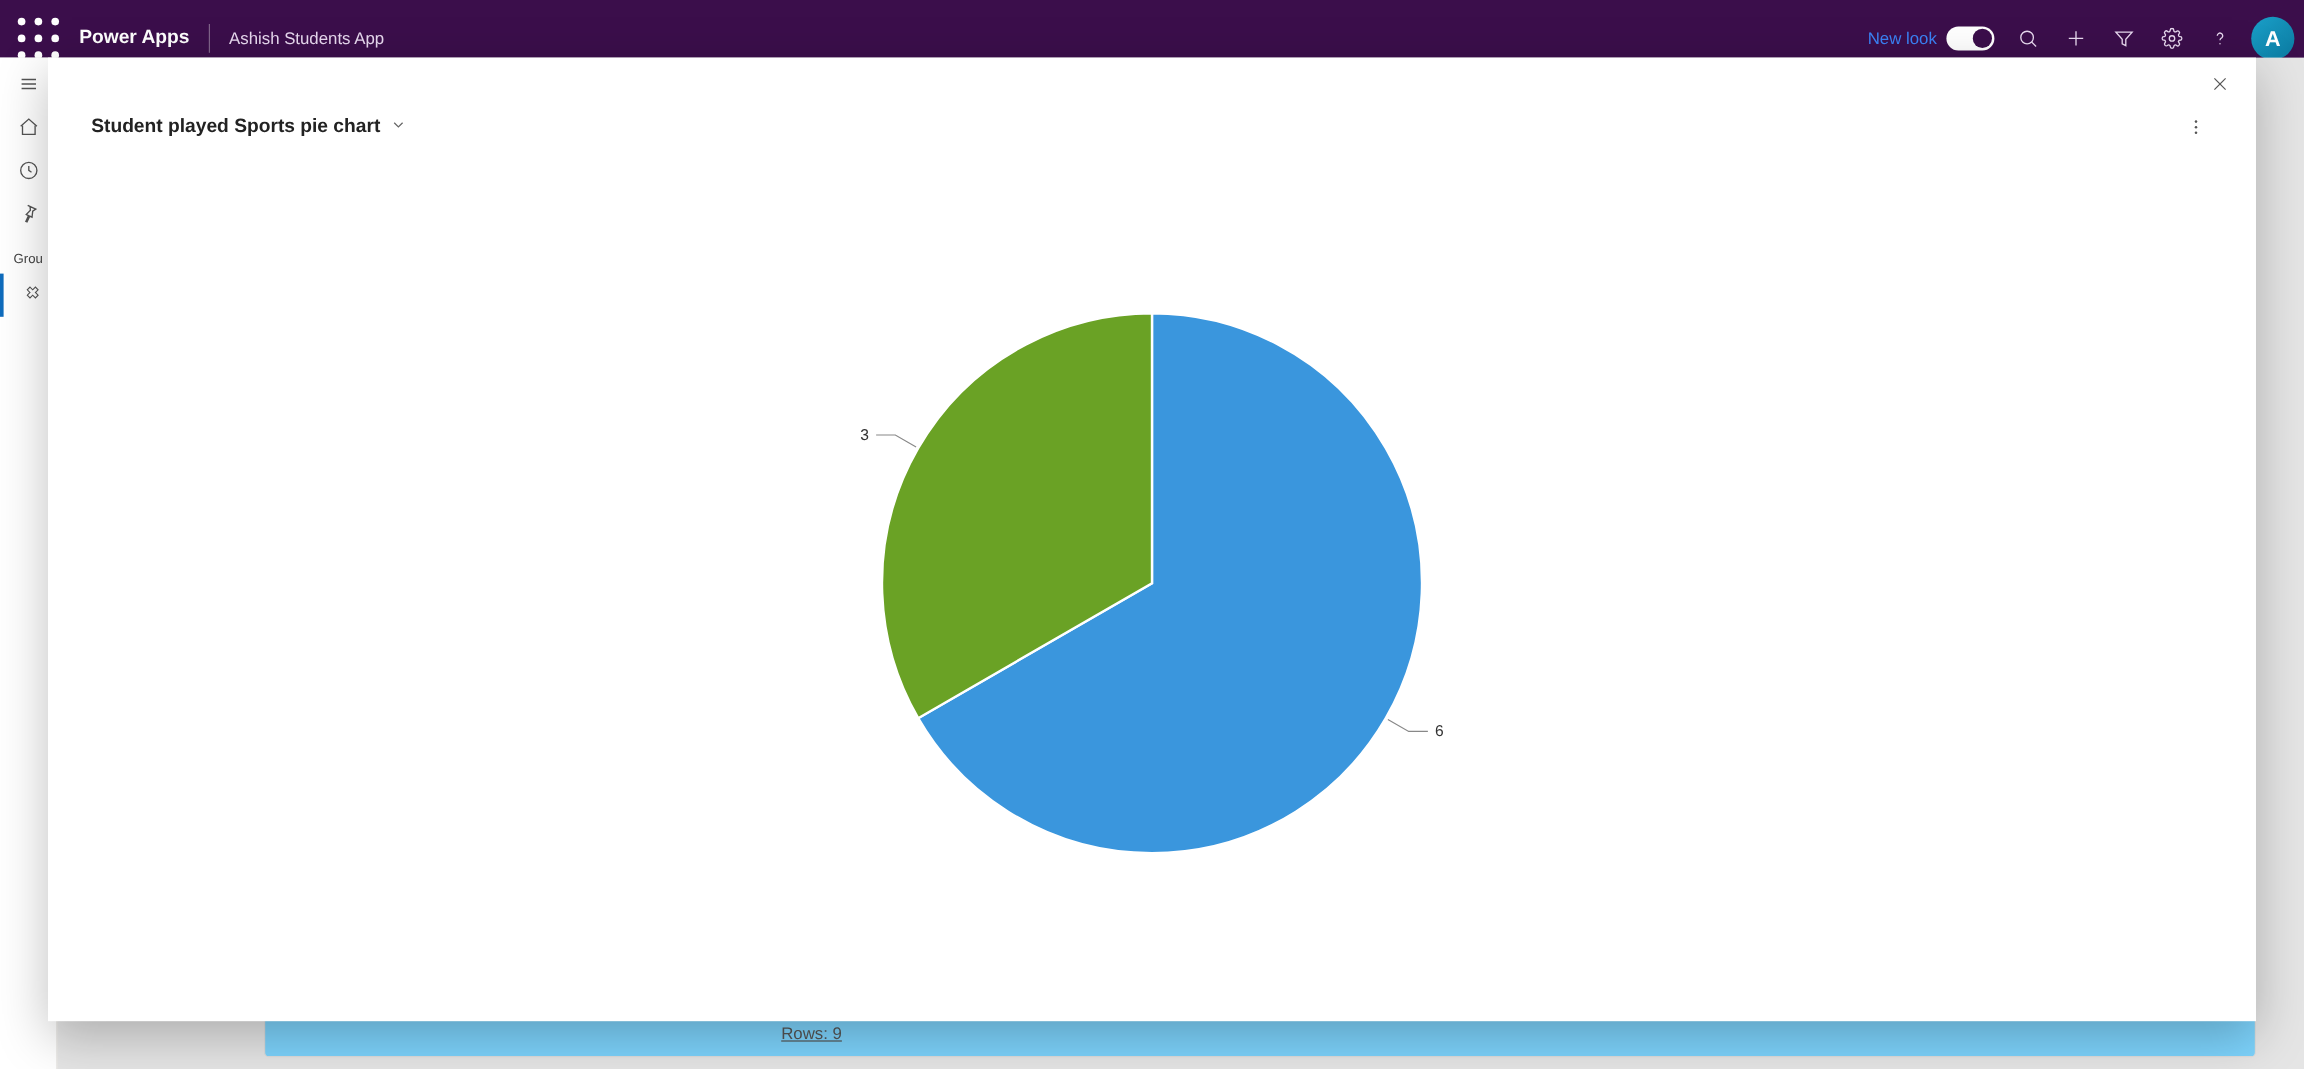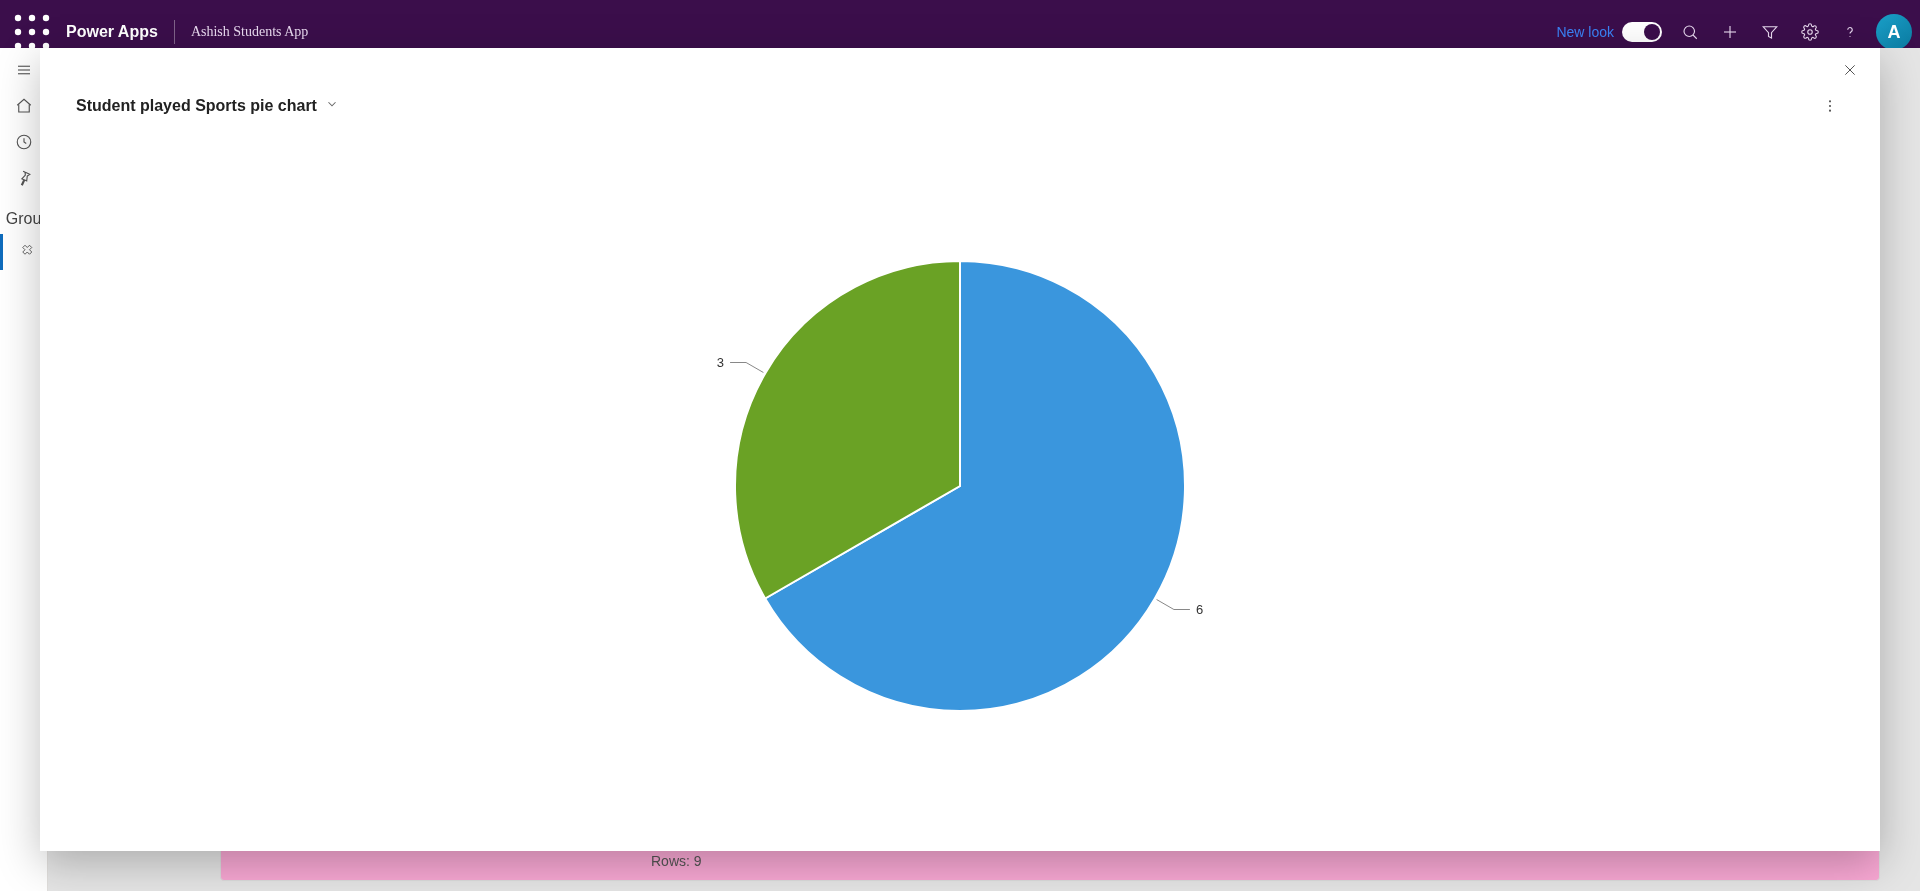--- a/index.html
+++ b/index.html
@@ -16,21 +16,21 @@
     padding: 0 8px;
     font-size: 14px;
   }
   .header .waffle {
     width: 48px; height: 48px;
     display: flex; align-items: center; justify-content: center;
     cursor: pointer;
   }
   .header .product { font-weight: 600; font-size: 16px; padding: 0 10px; }
   .header .divider { width: 1px; height: 24px; background: rgba(255,255,255,.35); margin: 0 6px; }
-  .header .appname { padding: 0 10px; color: #e8d9ef; font-family: Liberation Serif, serif; }
+  .header .appname { padding: 0 10px; color: #e8d9ef; }
   .header .spacer { flex: 1; }
   .header .newlook { display: flex; align-items: center; gap: 8px; margin-right: 8px; color: #3b82f6; }
   .header .toggle {
     width: 40px; height: 20px; border-radius: 10px;
     background: #fff; position: relative; cursor: pointer;
   }
   .header .toggle::after {
     content: ""; position: absolute; right: 2px; top: 2px;
     width: 16px; height: 16px; border-radius: 50%; background: #3b0e4b;
   }
@@ -55,26 +55,26 @@
     position: absolute; left: 0; top: 0; bottom: 0; width: 48px;
     background: #fff; border-right: 1px solid #e1dfdd;
     display: flex; flex-direction: column; align-items: center;
     padding-top: 4px; gap: 0;
   }
   .rail .railbtn {
     width: 48px; height: 36px; display: flex; align-items: center; justify-content: center;
     color: #555; cursor: pointer;
   }
   .rail .railbtn svg { width: 18px; height: 18px; stroke: currentColor; fill: none; stroke-width: 1.5; }
-  .rail .group-label { font-size: 16px; color: #444; margin-top: 14px; }
+  .rail .group-label { font-size: 11px; color: #444; margin-top: 14px; }
   .rail .selected { border-left: 3px solid #0f6cbd; }
   .bg-card {
     position: absolute; left: 220px; right: 40px; bottom: 10px;
-    height: 40px; background: #f9a8d4; border: 1px solid #ddd; border-radius: 4px;
-    display: flex; align-items: center; padding-left: 430px; color: #555; font-size: 14px;
+    height: 40px; background: #7dd3fc; border: 1px solid #ddd; border-radius: 4px;
+    display: flex; align-items: center; padding-left: 430px; color: #555; font-size: 14px; text-decoration: underline;
   }
 
   
   .modal {
     position: absolute; left: 40px; right: 40px; top: 48px; bottom: 40px;
     background: #fff; box-shadow: 0 12px 40px rgba(0,0,0,.25);
     display: flex; flex-direction: column;
   }
   .modal .closebar {
     height: 44px; display: flex; align-items: center; justify-content: flex-end;

